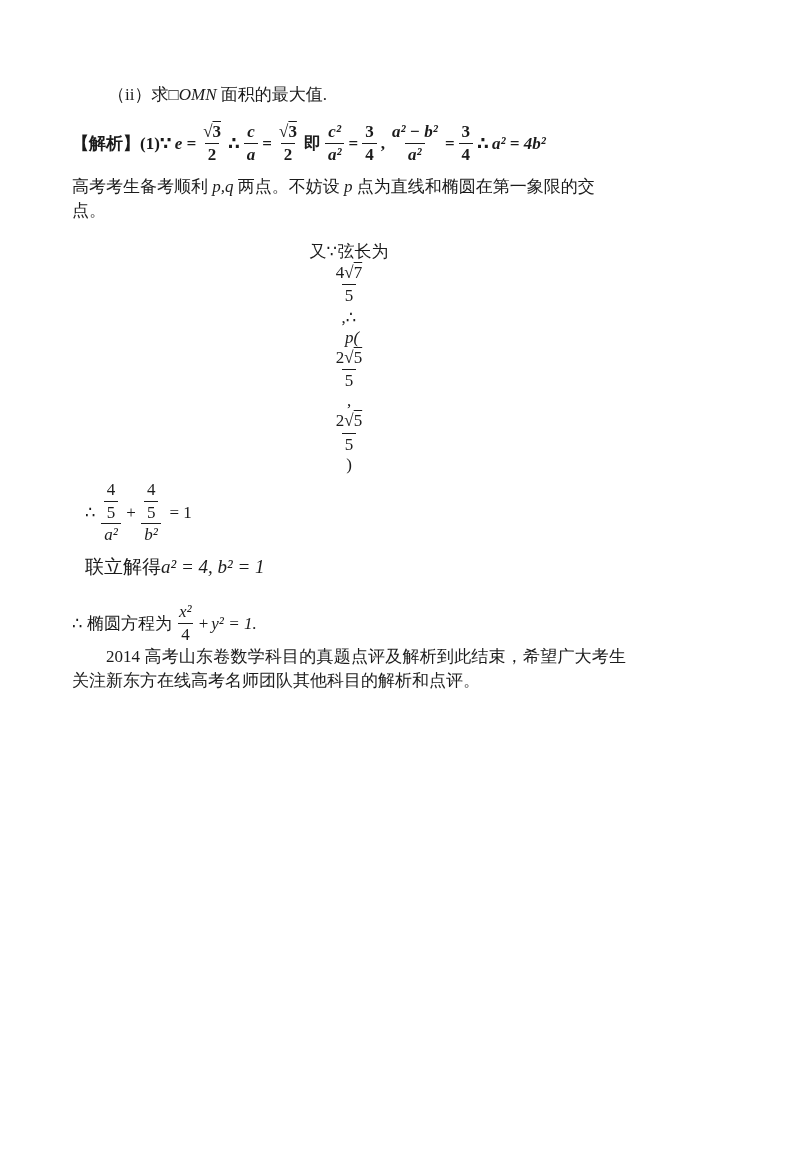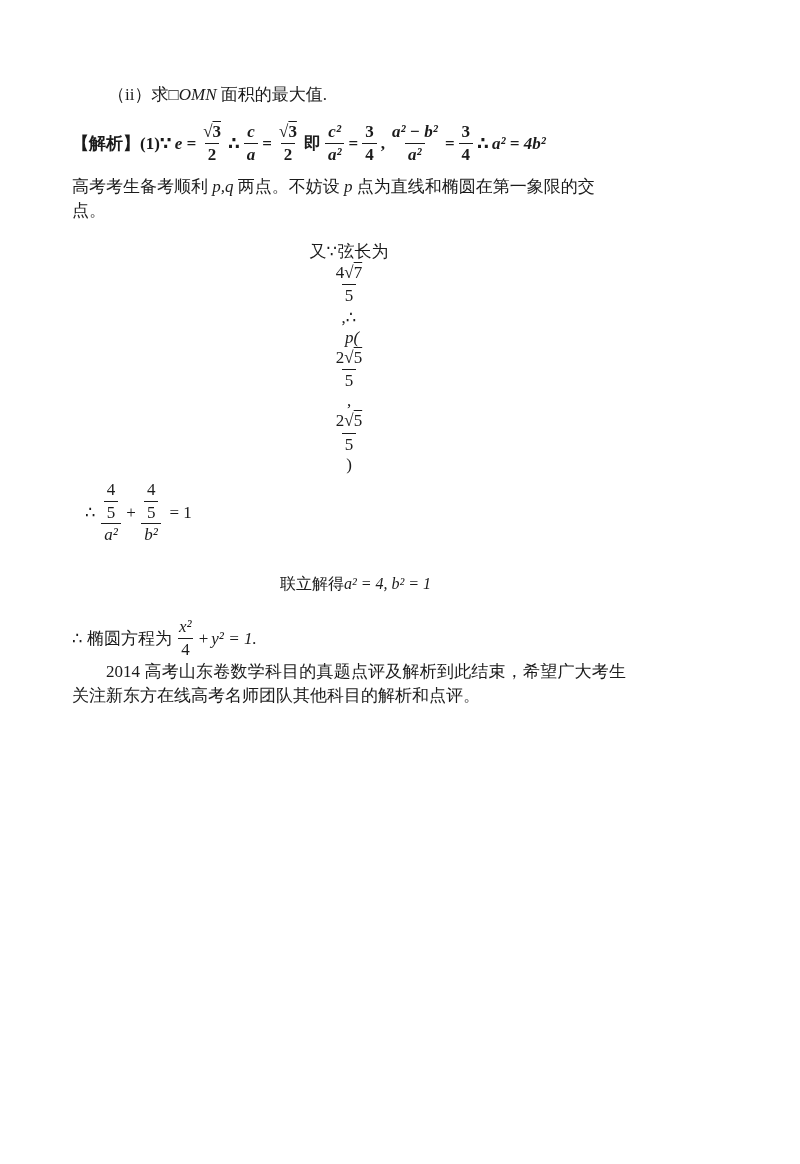--- a/index.html
+++ b/index.html
@@ -49,21 +49,21 @@
   .frac .frac { margin: 0 1px; line-height: 1.15; }
   .over { text-decoration: overline; }
   .line-analysis { margin-top: 16px; font-weight: bold; }
   .line-pq {
     margin-top: 9px;
     font-size: 17px;
     line-height: 24px;
   }
   .line-chord { margin-top: 13px; flex-direction: column; }
   .line-substitute { margin-top: 5px; margin-left: 13px; }
-  .line-solve { margin-top: 28px; margin-left: 13px; font-size: 16px; text-align: center; }
+  .line-solve { margin-top: 8px; margin-left: 13px; font-size: 19px; }
   .line-ellipse { margin-top: 22px; }
   .closing { }
   .closing p {
     margin: 0;
     font-size: 17px;
     line-height: 24px;
     text-indent: 2em;
     text-align: justify;
   }
 </style>

